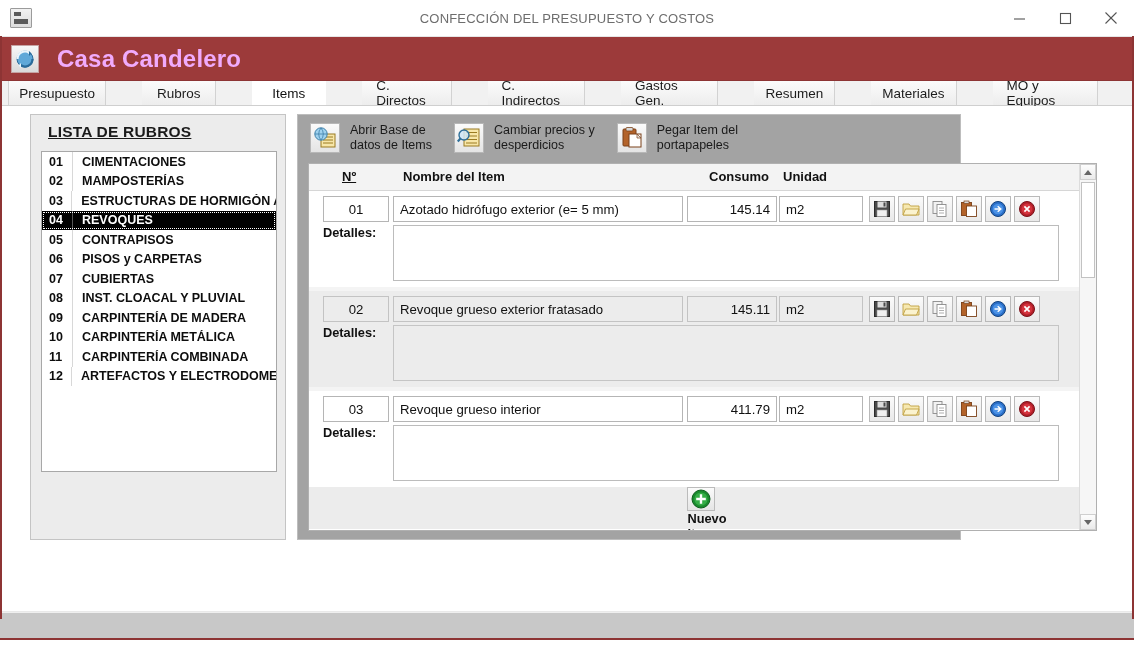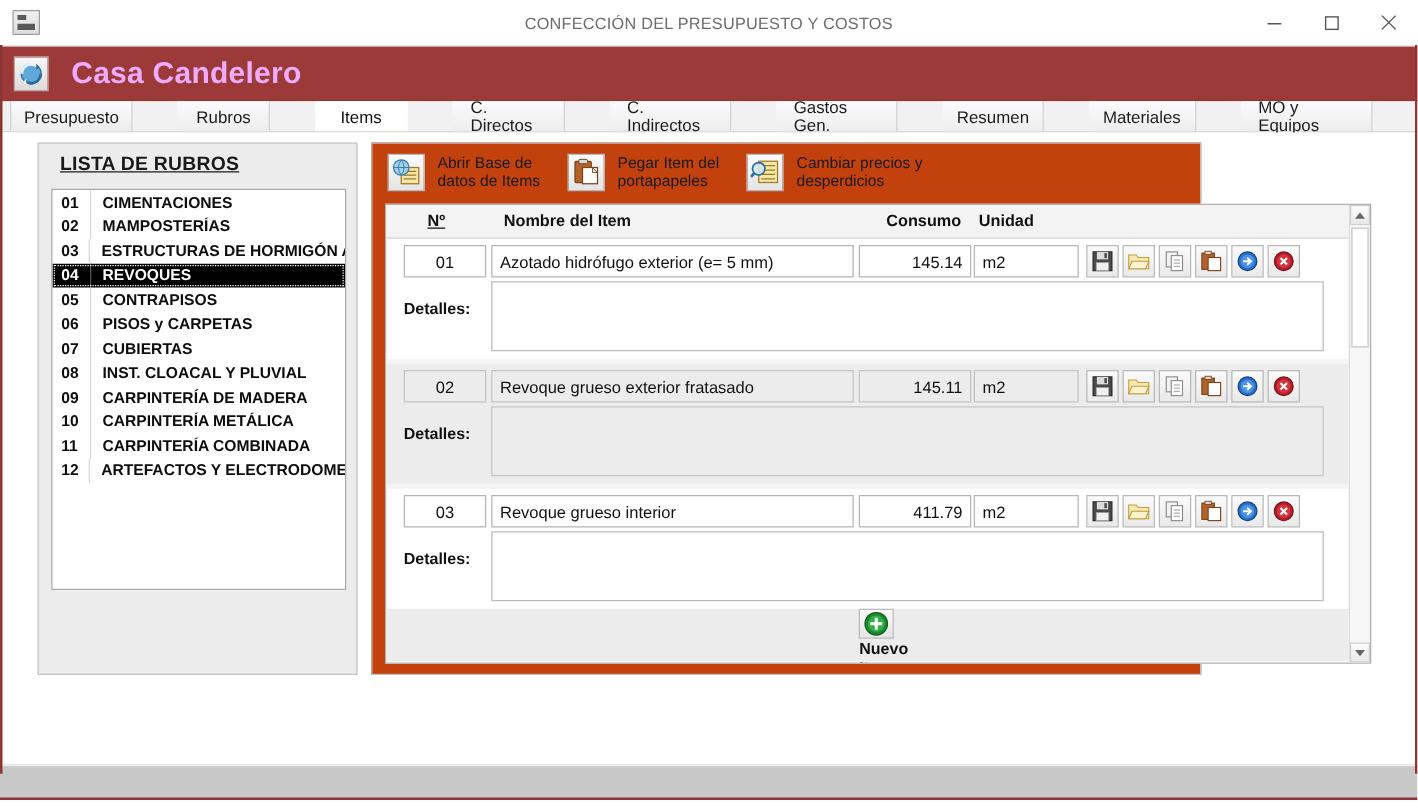--- a/index.html
+++ b/index.html
@@ -200,21 +200,21 @@
     font-weight: bold;
     color: #111;
     line-height: 15px;
   }
 
   
   .right-panel {
     position: absolute;
     left: 297px; top: 8px;
     width: 664px; height: 426px;
-    background: #c2410c;
+    background: #a3a3a3;
     border: 1px solid #bdbdbd;
     box-sizing: border-box;
   }
   .toolbar {
     height: 46px;
     display: flex; align-items: center;
     padding-left: 12px;
     box-sizing: border-box;
   }
   .tb-item {
@@ -309,21 +309,21 @@
     border: 1px solid #b9b9b9;
     box-sizing: border-box;
     display: flex; align-items: center; justify-content: center;
   }
   .detalles-line {
     position: relative;
     height: 62px;
   }
   .detalles-label {
     position: absolute;
-    left: 14px; top: 14px;
+    left: 14px; top: 0;
     font-size: 12.8px;
     font-weight: bold;
     color: #111;
   }
   .detalles-box {
     position: absolute;
     left: 84px; top: 0;
     width: 666px; height: 56px;
     border: 1px solid #bcbcbc;
     background: #ffffff;
@@ -532,49 +532,49 @@
           </div>
           <div class="tb-item-label">
             <div>Abrir Base de</div>
             <div>datos de Items</div>
           </div>
         </div>
 
         <div class="tb-item">
           <div class="tb-item-icon">
             <svg width="24" height="24" viewBox="0 0 24 24">
-              <rect x="3" y="3" width="13" height="17" rx="1" fill="#b3632a" stroke="#7b4118" stroke-width="1"></rect>
-              <rect x="6" y="1.5" width="7" height="3.5" rx="1" fill="#d9d9d9" stroke="#7b4118" stroke-width="0.8"></rect>
-              <rect x="9" y="8" width="12" height="13" fill="#ffffff" stroke="#7b4118" stroke-width="1"></rect>
-              <path d="M17 8l4 4h-4z" fill="#e6e6e6" stroke="#7b4118" stroke-width="0.7"></path>
-            </svg>
-          </div>
-          <div class="tb-item-label">
-            <div>Pegar Item del</div>
-            <div>portapapeles</div>
-          </div>
-        </div>
-
-        <div class="tb-item">
-          <div class="tb-item-icon">
-            <svg width="24" height="24" viewBox="0 0 24 24">
               <rect x="7" y="3" width="15" height="17" fill="#f7e6a8" stroke="#9a7b22" stroke-width="1"></rect>
               <line x1="9" y1="6.5" x2="20" y2="6.5" stroke="#9a7b22" stroke-width="1"></line>
               <line x1="9" y1="10" x2="20" y2="10" stroke="#9a7b22" stroke-width="1"></line>
               <line x1="9" y1="13.5" x2="20" y2="13.5" stroke="#9a7b22" stroke-width="1"></line>
               <line x1="9" y1="17" x2="20" y2="17" stroke="#9a7b22" stroke-width="1"></line>
               <circle cx="7" cy="9" r="5" fill="#cfe8f7" fill-opacity="0.85" stroke="#2e6f99" stroke-width="1.4"></circle>
               <line x1="3.4" y1="12.6" x2="0.8" y2="15.5" stroke="#2e6f99" stroke-width="2.2"></line>
             </svg>
           </div>
           <div class="tb-item-label">
             <div>Cambiar precios y</div>
             <div>desperdicios</div>
           </div>
         </div>
+
+        <div class="tb-item">
+          <div class="tb-item-icon">
+            <svg width="24" height="24" viewBox="0 0 24 24">
+              <rect x="3" y="3" width="13" height="17" rx="1" fill="#b3632a" stroke="#7b4118" stroke-width="1"></rect>
+              <rect x="6" y="1.5" width="7" height="3.5" rx="1" fill="#d9d9d9" stroke="#7b4118" stroke-width="0.8"></rect>
+              <rect x="9" y="8" width="12" height="13" fill="#ffffff" stroke="#7b4118" stroke-width="1"></rect>
+              <path d="M17 8l4 4h-4z" fill="#e6e6e6" stroke="#7b4118" stroke-width="0.7"></path>
+            </svg>
+          </div>
+          <div class="tb-item-label">
+            <div>Pegar Item del</div>
+            <div>portapapeles</div>
+          </div>
+        </div>
       </div>
 
       <div class="grid-wrap">
         <div class="grid-main">
 
           <div class="grid-head">
             <span class="gh gh-num">Nº</span>
             <span class="gh gh-name">Nombre del Item</span>
             <span class="gh gh-consumo">Consumo</span>
             <span class="gh gh-unidad">Unidad</span>

